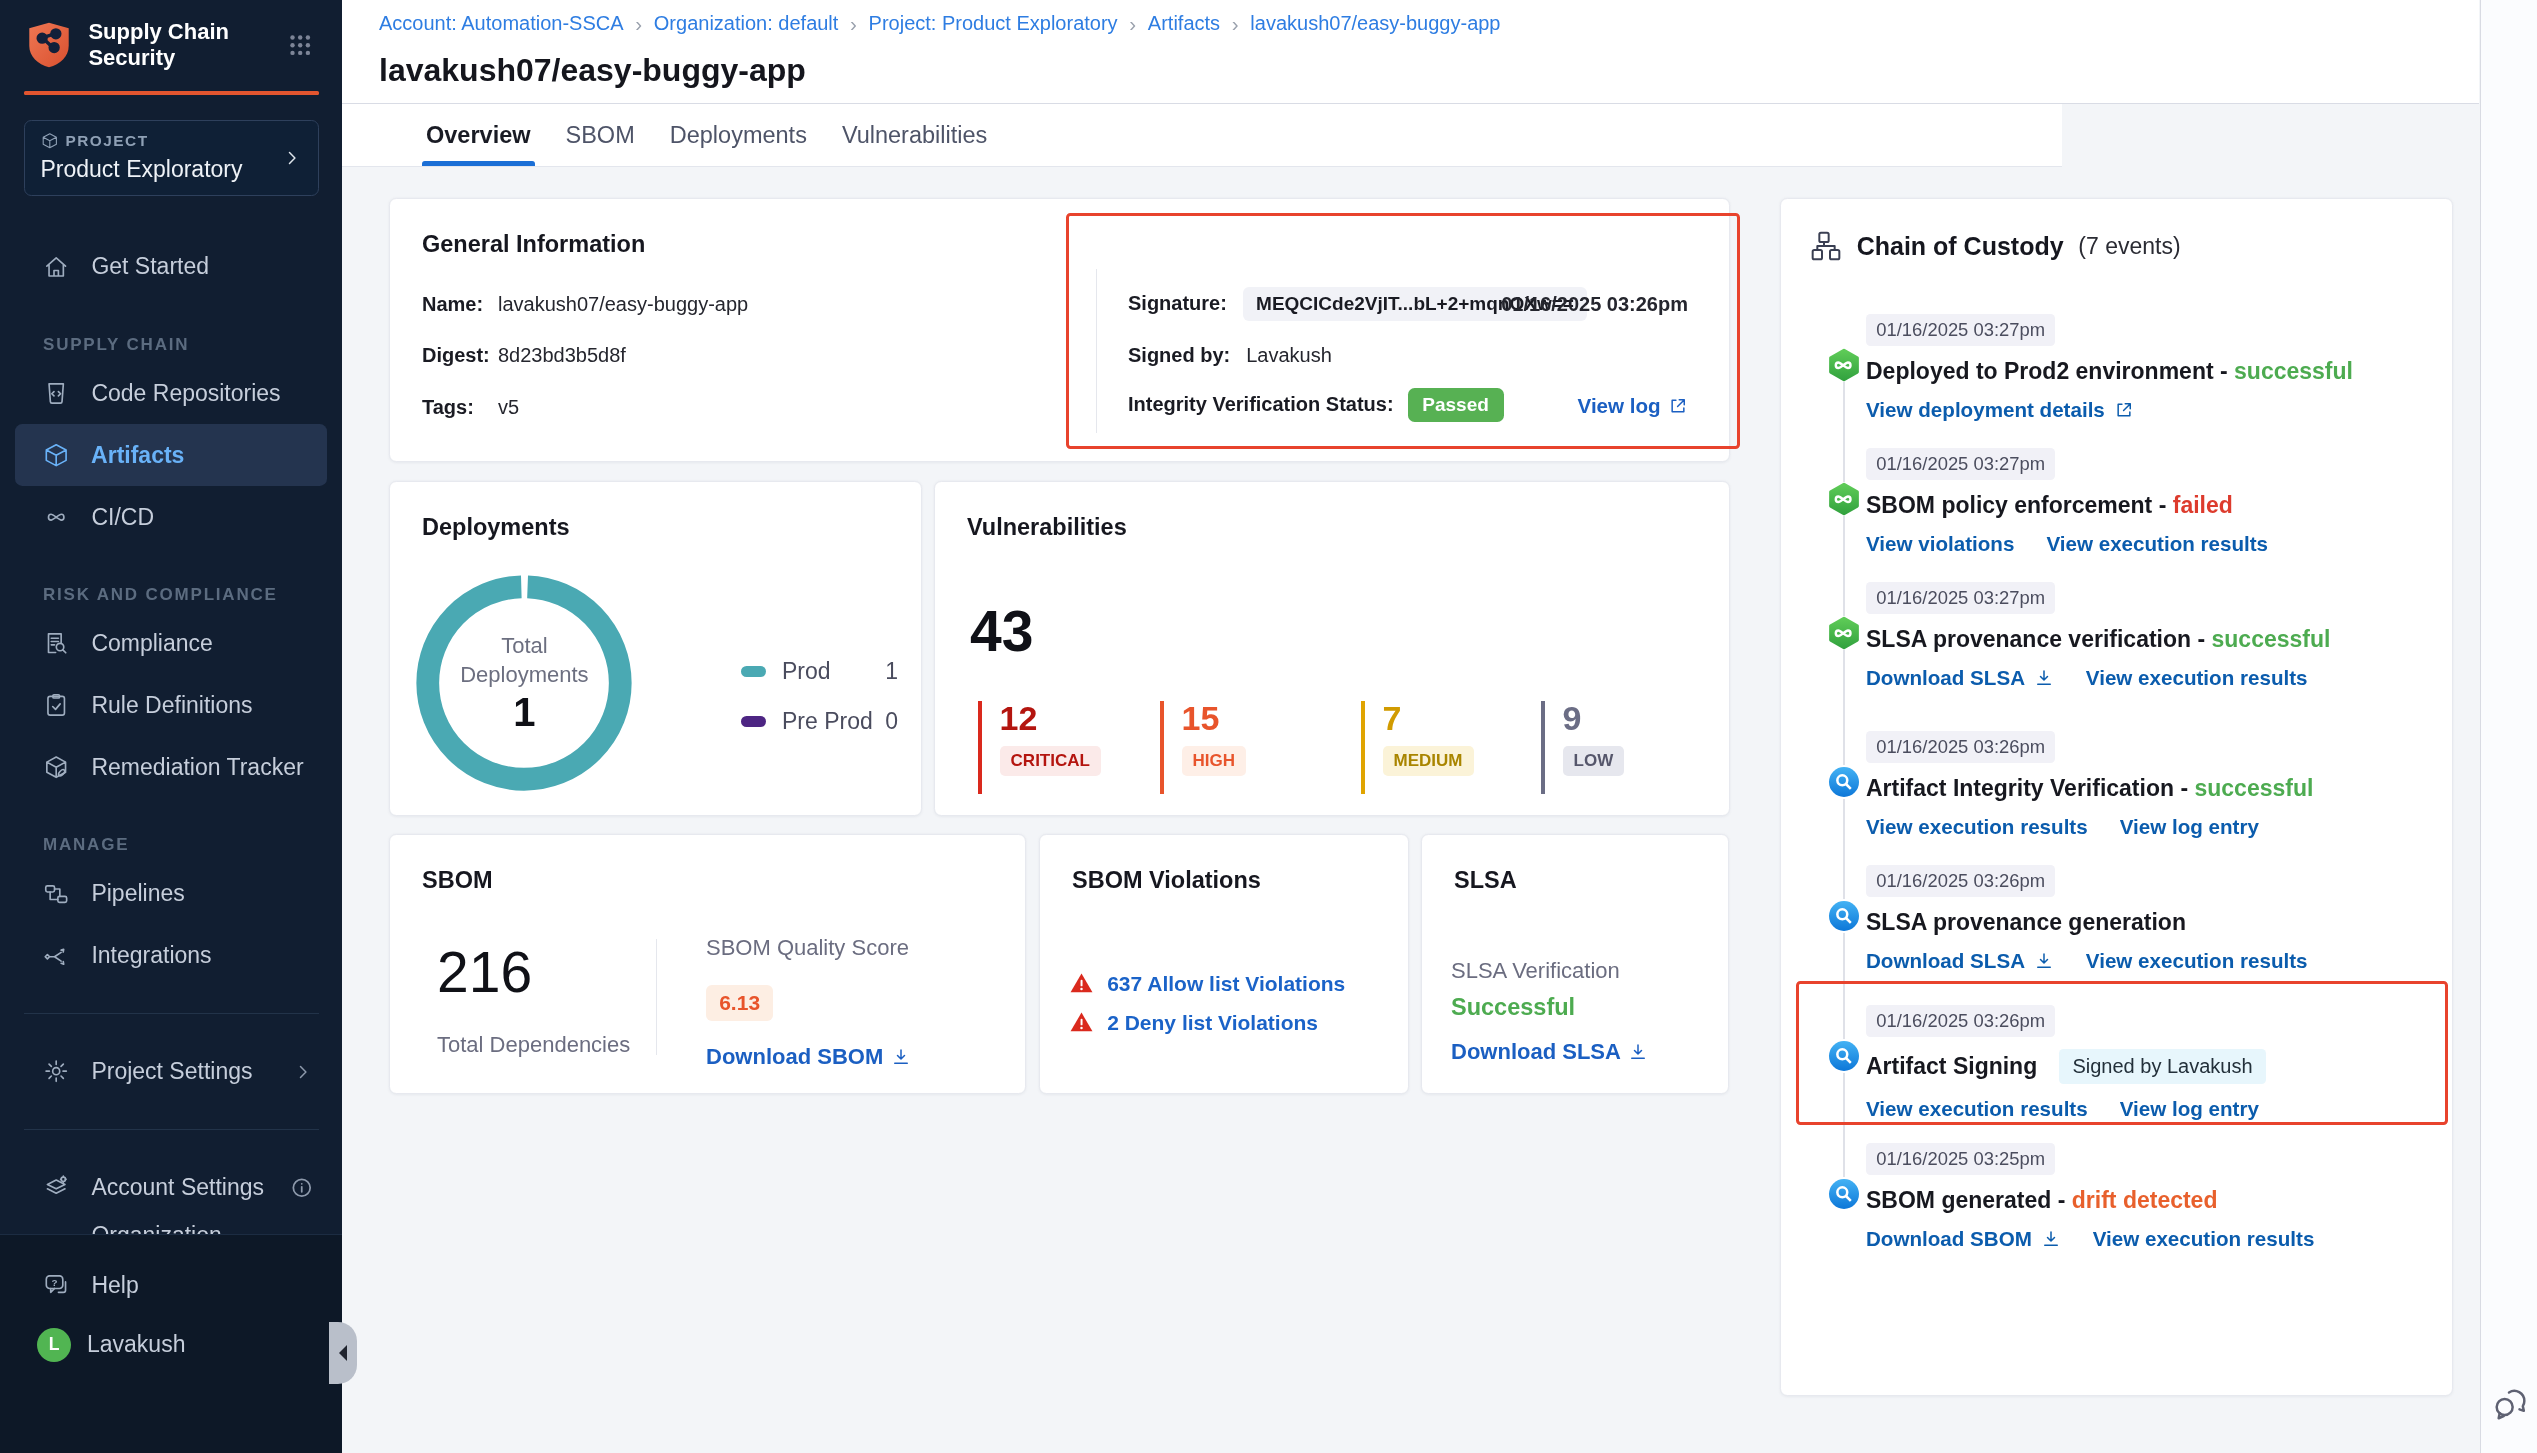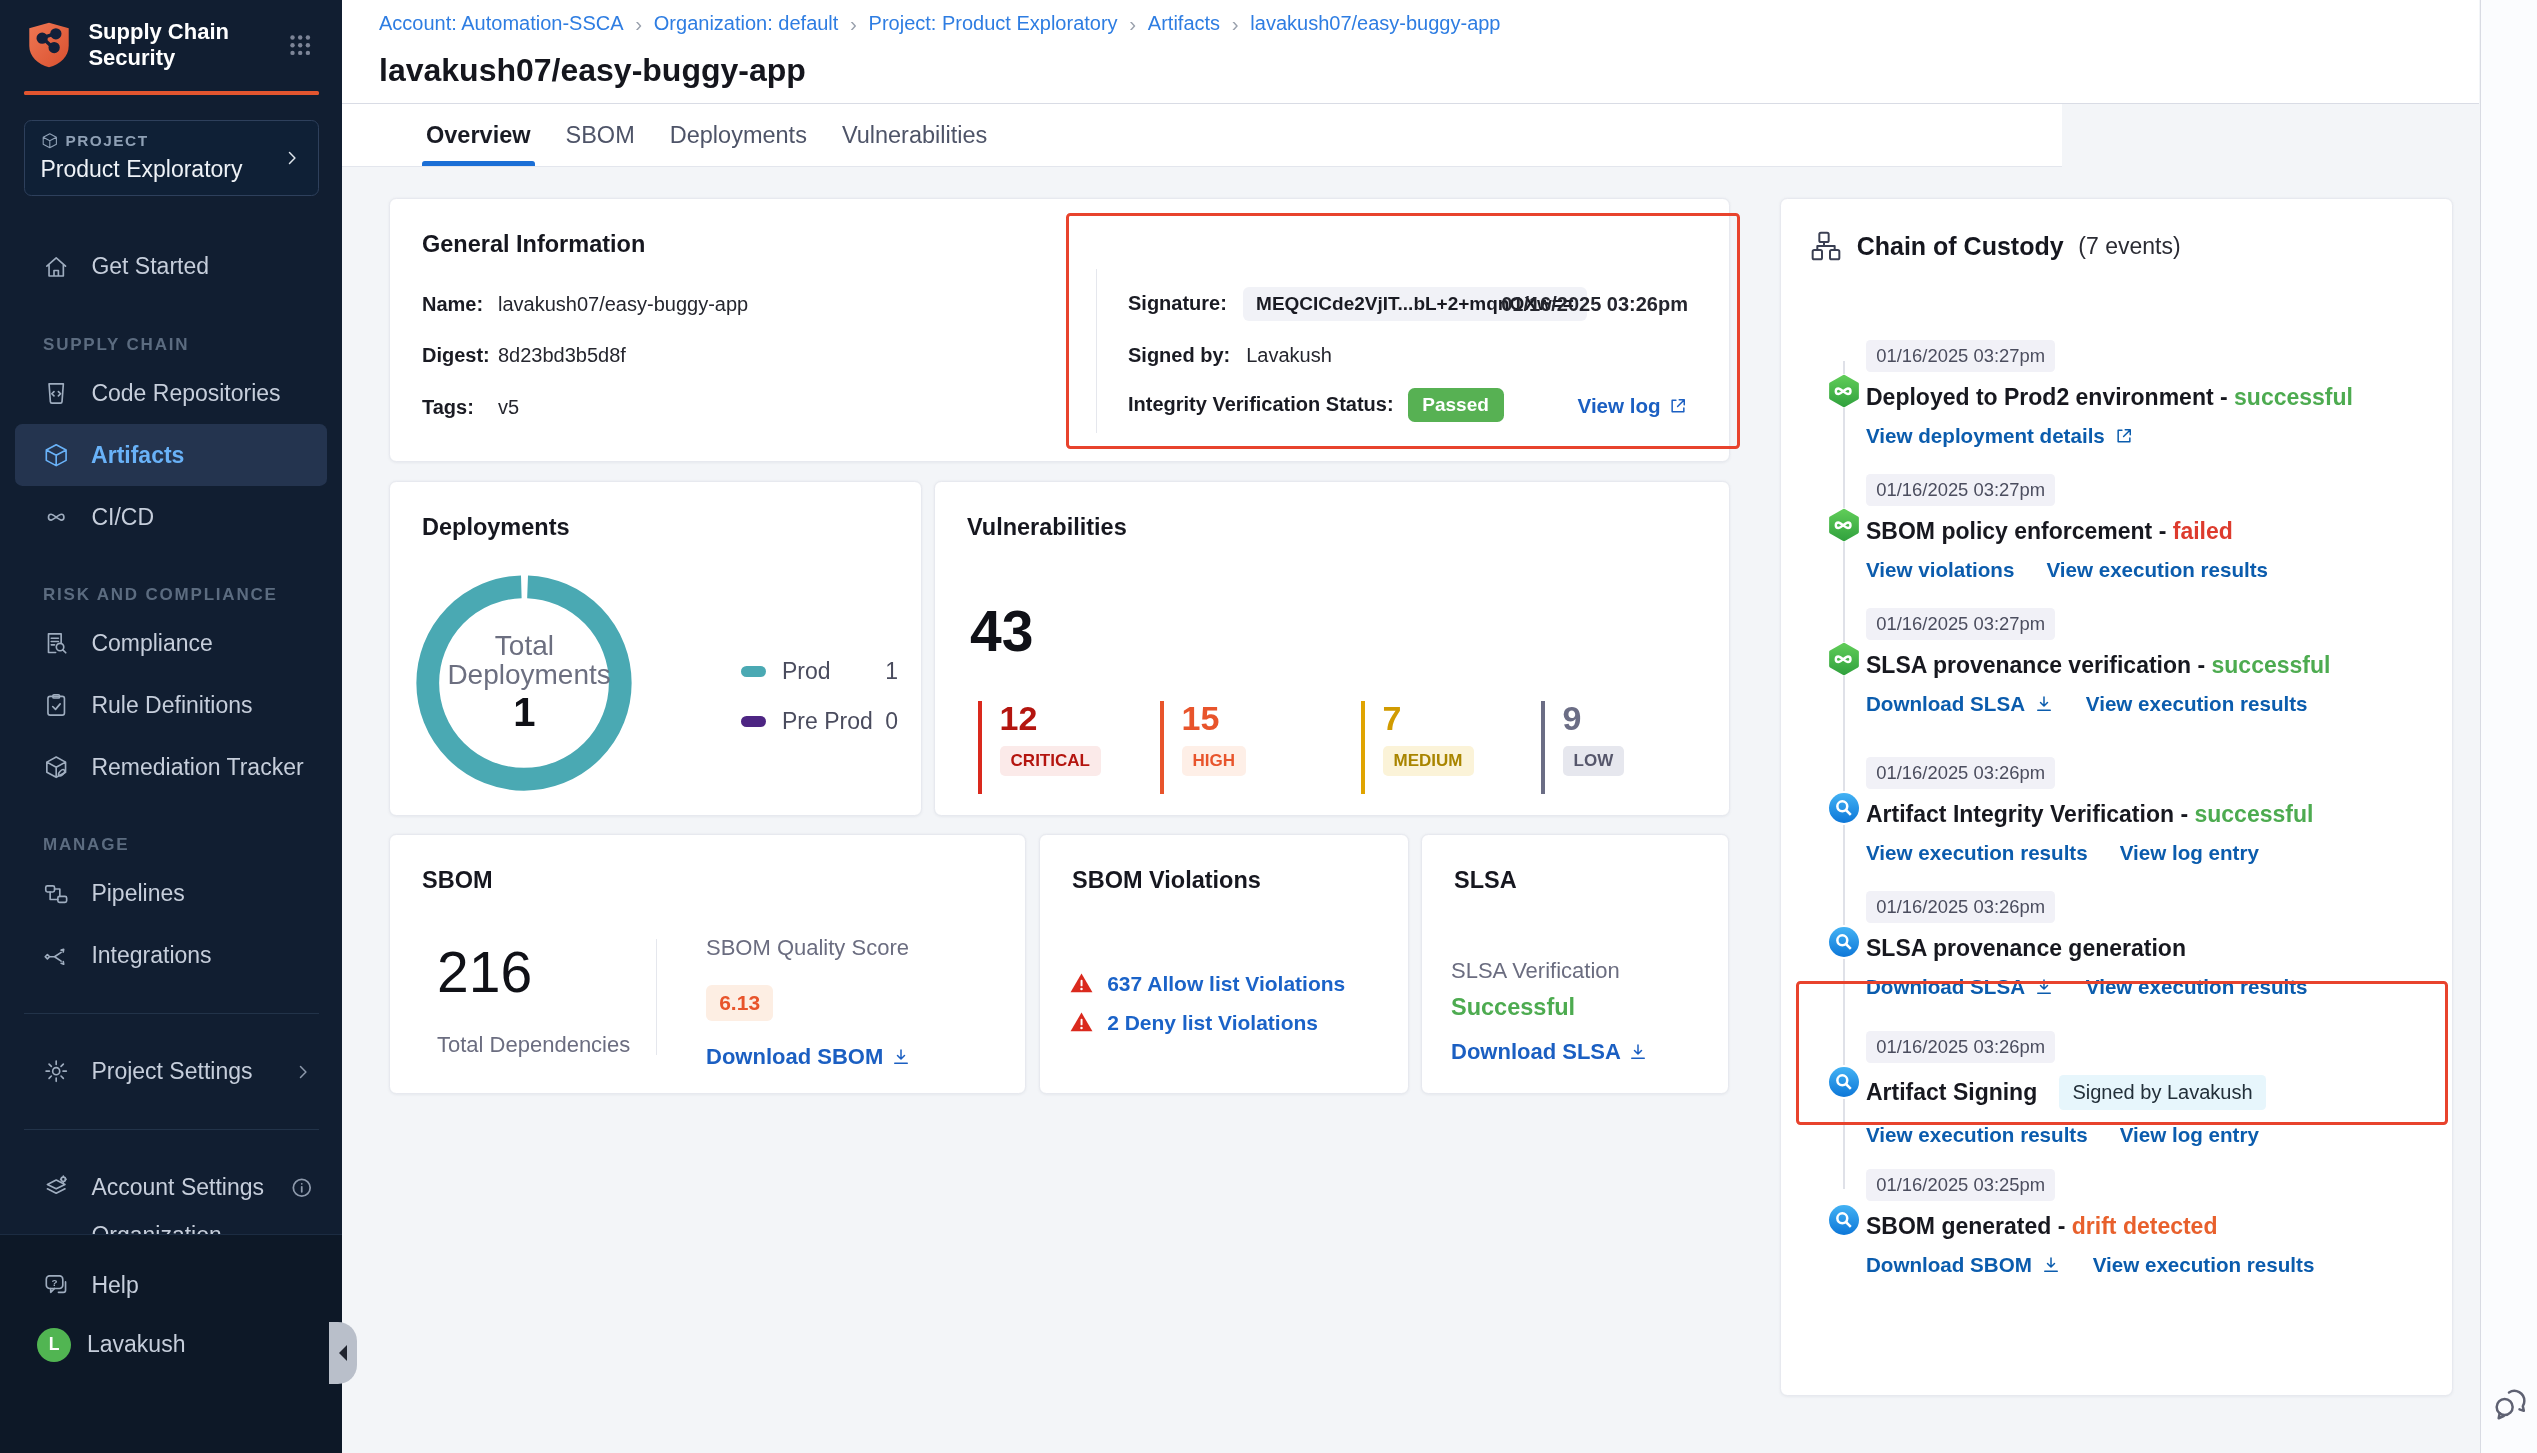--- a/index.html
+++ b/index.html
@@ -73,21 +73,21 @@
   .sig-pill{background:#f1f2f7;border-radius:5.9px;padding:5.9px 13.2px;font-weight:600;font-size:19px;color:#1a1b23;}
   .badge-passed{background:#57b153;color:#fff;font-weight:700;font-size:19px;padding:5.9px 14.7px;border-radius:6.6px;}
   a.blink{display:inline-flex;align-items:center;gap:7.3px;color:#1b5fc2;font-weight:700;font-size:20.6px;
           text-decoration:none;cursor:pointer;}
 
   
   #dep-card{left:389px;top:481px;width:533px;height:335px;}
   #donut{position:absolute;left:26.4px;top:93px;width:216px;height:216px;}
   #donut-center{position:absolute;left:26.4px;top:93px;width:216px;height:216px;display:flex;flex-direction:column;
                 align-items:center;justify-content:center;text-align:center;}
-  #donut-center .dl{font-size:28px;line-height:29px;color:#6c6f80;width:154px;}
+  #donut-center .dl{font-size:22px;line-height:29px;color:#6c6f80;width:154px;}
   #donut-center .dv{font-size:40px;font-weight:700;color:#0f1016;margin-top:1.5px;}
   .leg-row{position:absolute;left:351px;width:157px;display:flex;align-items:center;font-size:23px;color:#4a4c5e;}
   .leg-swatch{width:25px;height:11.7px;border-radius:5.9px;margin-right:16px;flex:none;}
   .leg-val{margin-left:auto;}
 
   
   #vul-card{left:934px;top:481px;width:796px;height:335px;}
   #vul-total{position:absolute;left:35px;top:116px;font-size:57px;font-weight:700;color:#101117;}
   .sev{position:absolute;top:219px;border-left:4.4px solid;padding-left:17.6px;height:93px;}
   .sev .sc{font-size:34px;font-weight:700;line-height:35px;}
@@ -118,21 +118,21 @@
   #slsa-vlabel{position:absolute;left:29px;top:123px;font-size:22px;color:#6b6d80;}
   #slsa-status{position:absolute;left:29px;top:159px;font-size:23.5px;font-weight:600;color:#4dab50;}
   #slsa-dl{position:absolute;left:29px;top:204px;}
 
   
   #coc-card{left:1780px;top:198px;width:673px;height:1198px;}
   #coc-head{position:absolute;left:29px;top:31px;display:flex;align-items:center;gap:14.7px;}
   #coc-head .t{font-size:25px;font-weight:700;color:#16171f;}
   #coc-head .c{font-size:23px;color:#2a2b33;}
   #coc-vline{position:absolute;left:62px;top:162px;height:828px;width:1.5px;background:#dfe1e8;}
-  .event{position:absolute;left:0;right:36px;margin-top:26px;}
+  .event{position:absolute;left:0;right:36px;}
   .epill{display:inline-block;margin-left:85px;background:#f1f1f7;color:#4b4d5e;font-size:18.4px;
          padding:5.1px 10.3px;border-radius:4.4px;}
   .eicon{position:absolute;left:46px;top:34px;width:34px;height:34px;background:#fff;border-radius:50%;}
   .eicon svg{width:34px;height:34px;display:block;}
   .etitle{margin:11.7px 0 0 85px;font-size:23px;font-weight:600;color:#17181f;display:flex;align-items:center;}
   .st-g{color:#4dab50;} .st-r{color:#dd3b2d;} .st-o{color:#e8602c;}
   .ebadge{margin-left:22px;background:#e7f6fc;color:#23303a;font-size:20px;font-weight:500;
           padding:5.9px 13.2px;border-radius:4.4px;}
   .elinks{margin:13.2px 0 0 85px;display:flex;gap:32px;}
   .elinks a{display:inline-flex;align-items:center;gap:8.8px;color:#0b5cad;font-weight:700;font-size:20.6px;

